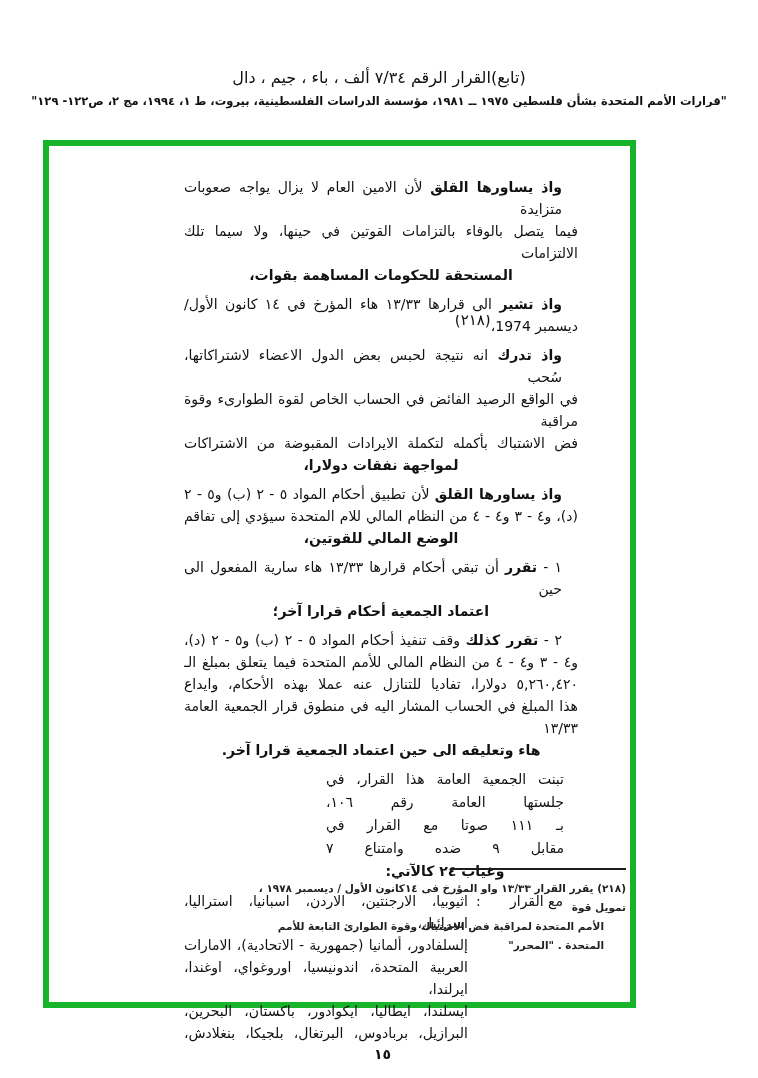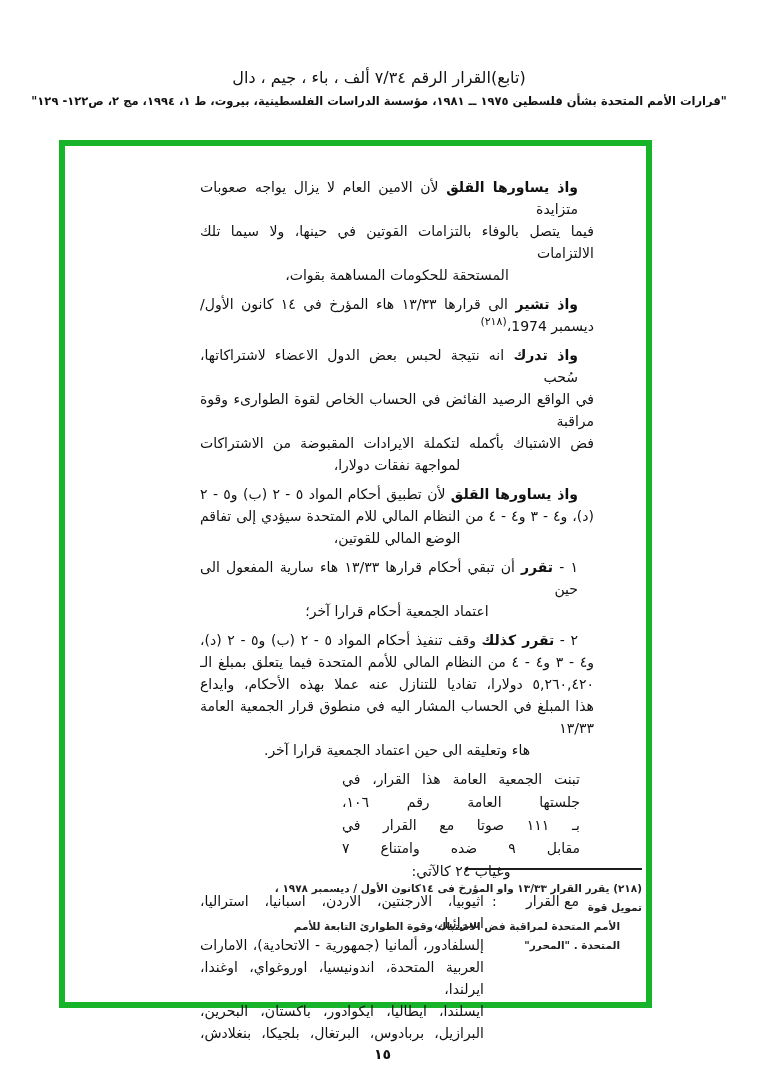--- a/index.html
+++ b/index.html
@@ -13,38 +13,38 @@
   }
   .page{position:relative;width:758px;height:1078px;background:#fff;}
 
   
   .header{position:absolute;top:68px;left:0;right:0;text-align:center;}
   .title{font-size:16px;font-weight:normal;letter-spacing:.2px;}
   .source{font-size:11.5px;font-weight:bold;margin-top:7px;white-space:nowrap;}
 
   
   .frame{
-    position:absolute;top:140px;left:59px;
+    position:absolute;top:140px;left:43px;
     width:593px;height:868px;
     border:6px solid #17b42a;
     box-sizing:border-box;
     padding:30px 52px 0 135px;
   }
 
   
   .tline{
     font-size:14px;line-height:22px;
     overflow:hidden;
   }
   .al-j{text-align:justify;text-align-last:justify;text-justify:inter-word;}
-  .al-c{text-align:center;text-align-last:center;}
+  .al-c{text-align:center;text-align-last:center;font-weight:bold;}
   .al-r{text-align:right;text-align-last:right;}
   .indent{padding-right:16px;}
   .tline b{font-weight:bold;}
-  .tline sup{font-size:11px;vertical-align:super;line-height:0;}
+  .tline sup{font-size:15px;vertical-align:super;line-height:0;}
 
   .paragraph{margin-bottom:7px;}
 
   
   .adoption{width:238px;margin:0 14px 7px auto;}
   .adoption .tline{line-height:23px;}
 
   
   .vote-row{display:flex;align-items:flex-start;}
   .vote-label{

